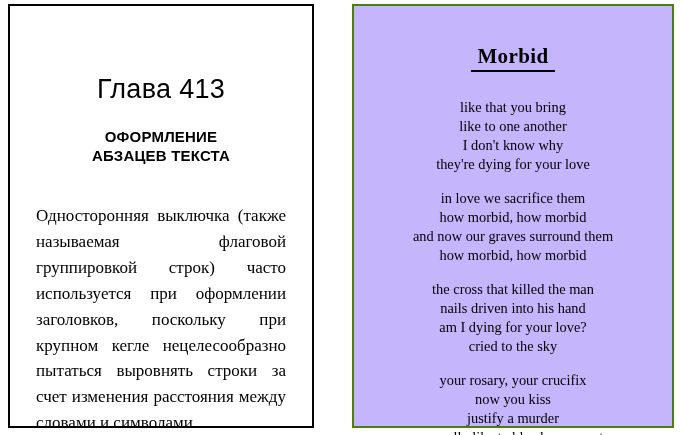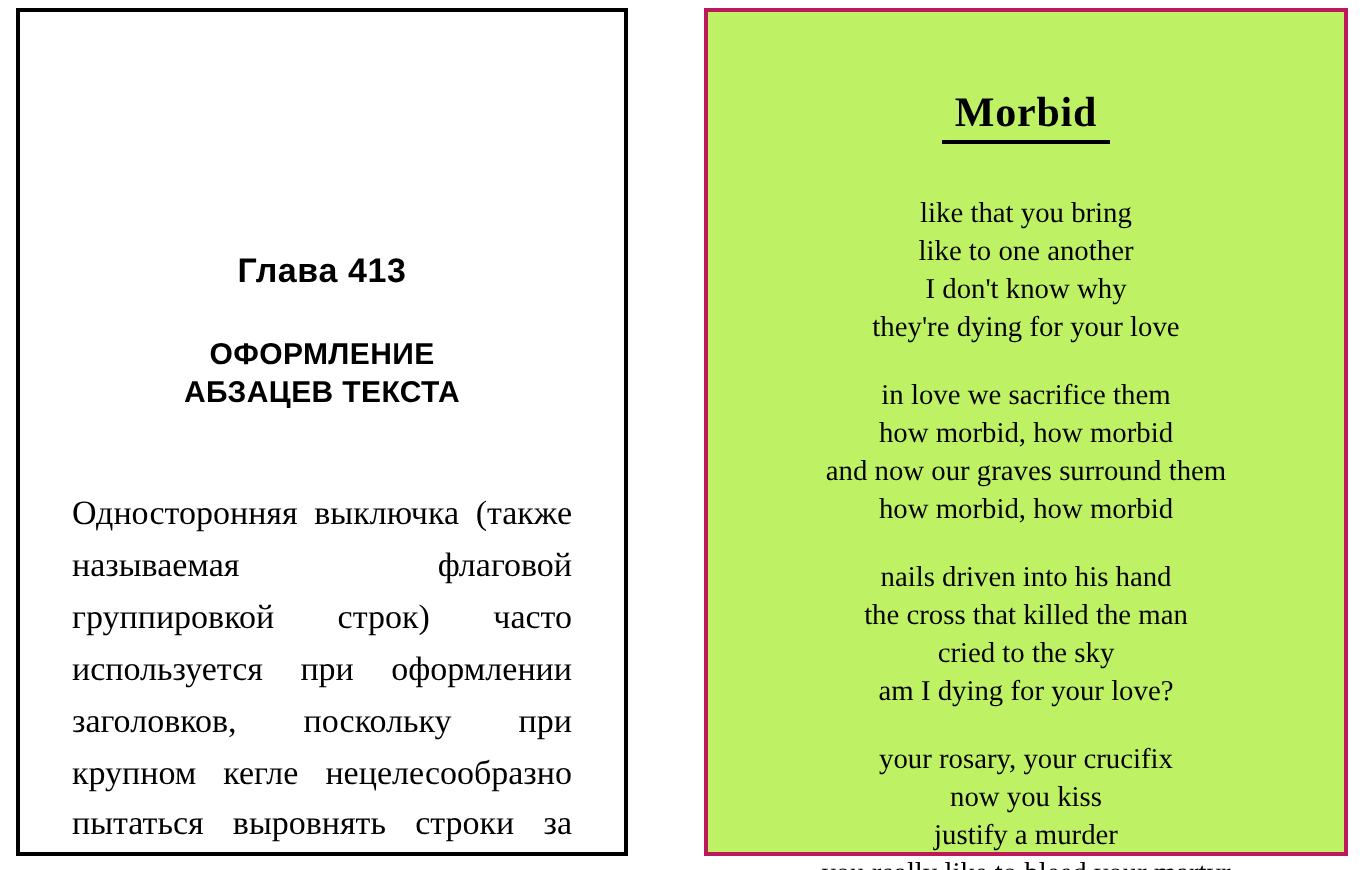--- a/index.html
+++ b/index.html
@@ -36,24 +36,24 @@
     position: absolute;
     left: 0;
     top: 0;
     right: 0;
     bottom: 0;
     padding: 0 26px;
     box-sizing: border-box;
   }
   .chapter-number {
     font-family: "Liberation Sans", sans-serif;
-    font-weight: bold;
-    font-size: 17px;
+    font-weight: normal;
+    font-size: 27px;
     text-align: center;
-    margin-top: 120px;
+    margin-top: 68px;
     letter-spacing: 0.3px;
   }
   .chapter-title {
     font-family: "Liberation Sans", sans-serif;
     font-weight: bold;
     font-size: 15px;
     text-align: center;
     line-height: 1.28;
     margin-top: 22px;
     letter-spacing: 0.2px;
@@ -71,22 +71,22 @@
     margin: 0;
   }
 
   
   .panel-right {
     position: absolute;
     left: 352px;
     top: 4px;
     width: 322px;
     height: 424px;
-    border: 2px solid #be185d;
-    background: #bef264;
+    border: 2px solid #4d7c0f;
+    background: #c4b5fd;
     box-sizing: border-box;
   }
   .panel-right .inner {
     position: absolute;
     left: 0;
     top: 0;
     right: 0;
     bottom: 0;
     padding: 0 16px;
     box-sizing: border-box;
@@ -149,24 +149,24 @@
         </div>
 
         <div class="stanza">
           <div class="line">in love we sacrifice them</div>
           <div class="line">how morbid, how morbid</div>
           <div class="line">and now our graves surround them</div>
           <div class="line">how morbid, how morbid</div>
         </div>
 
         <div class="stanza">
+          <div class="line">the cross that killed the man</div>
           <div class="line">nails driven into his hand</div>
-          <div class="line">the cross that killed the man</div>
+          <div class="line">am I dying for your love?</div>
           <div class="line">cried to the sky</div>
-          <div class="line">am I dying for your love?</div>
         </div>
 
         <div class="stanza">
           <div class="line">your rosary, your crucifix</div>
           <div class="line">now you kiss</div>
           <div class="line">justify a murder</div>
           <div class="line">you really like to bleed your martyr</div>
         </div>
 
       </div>

